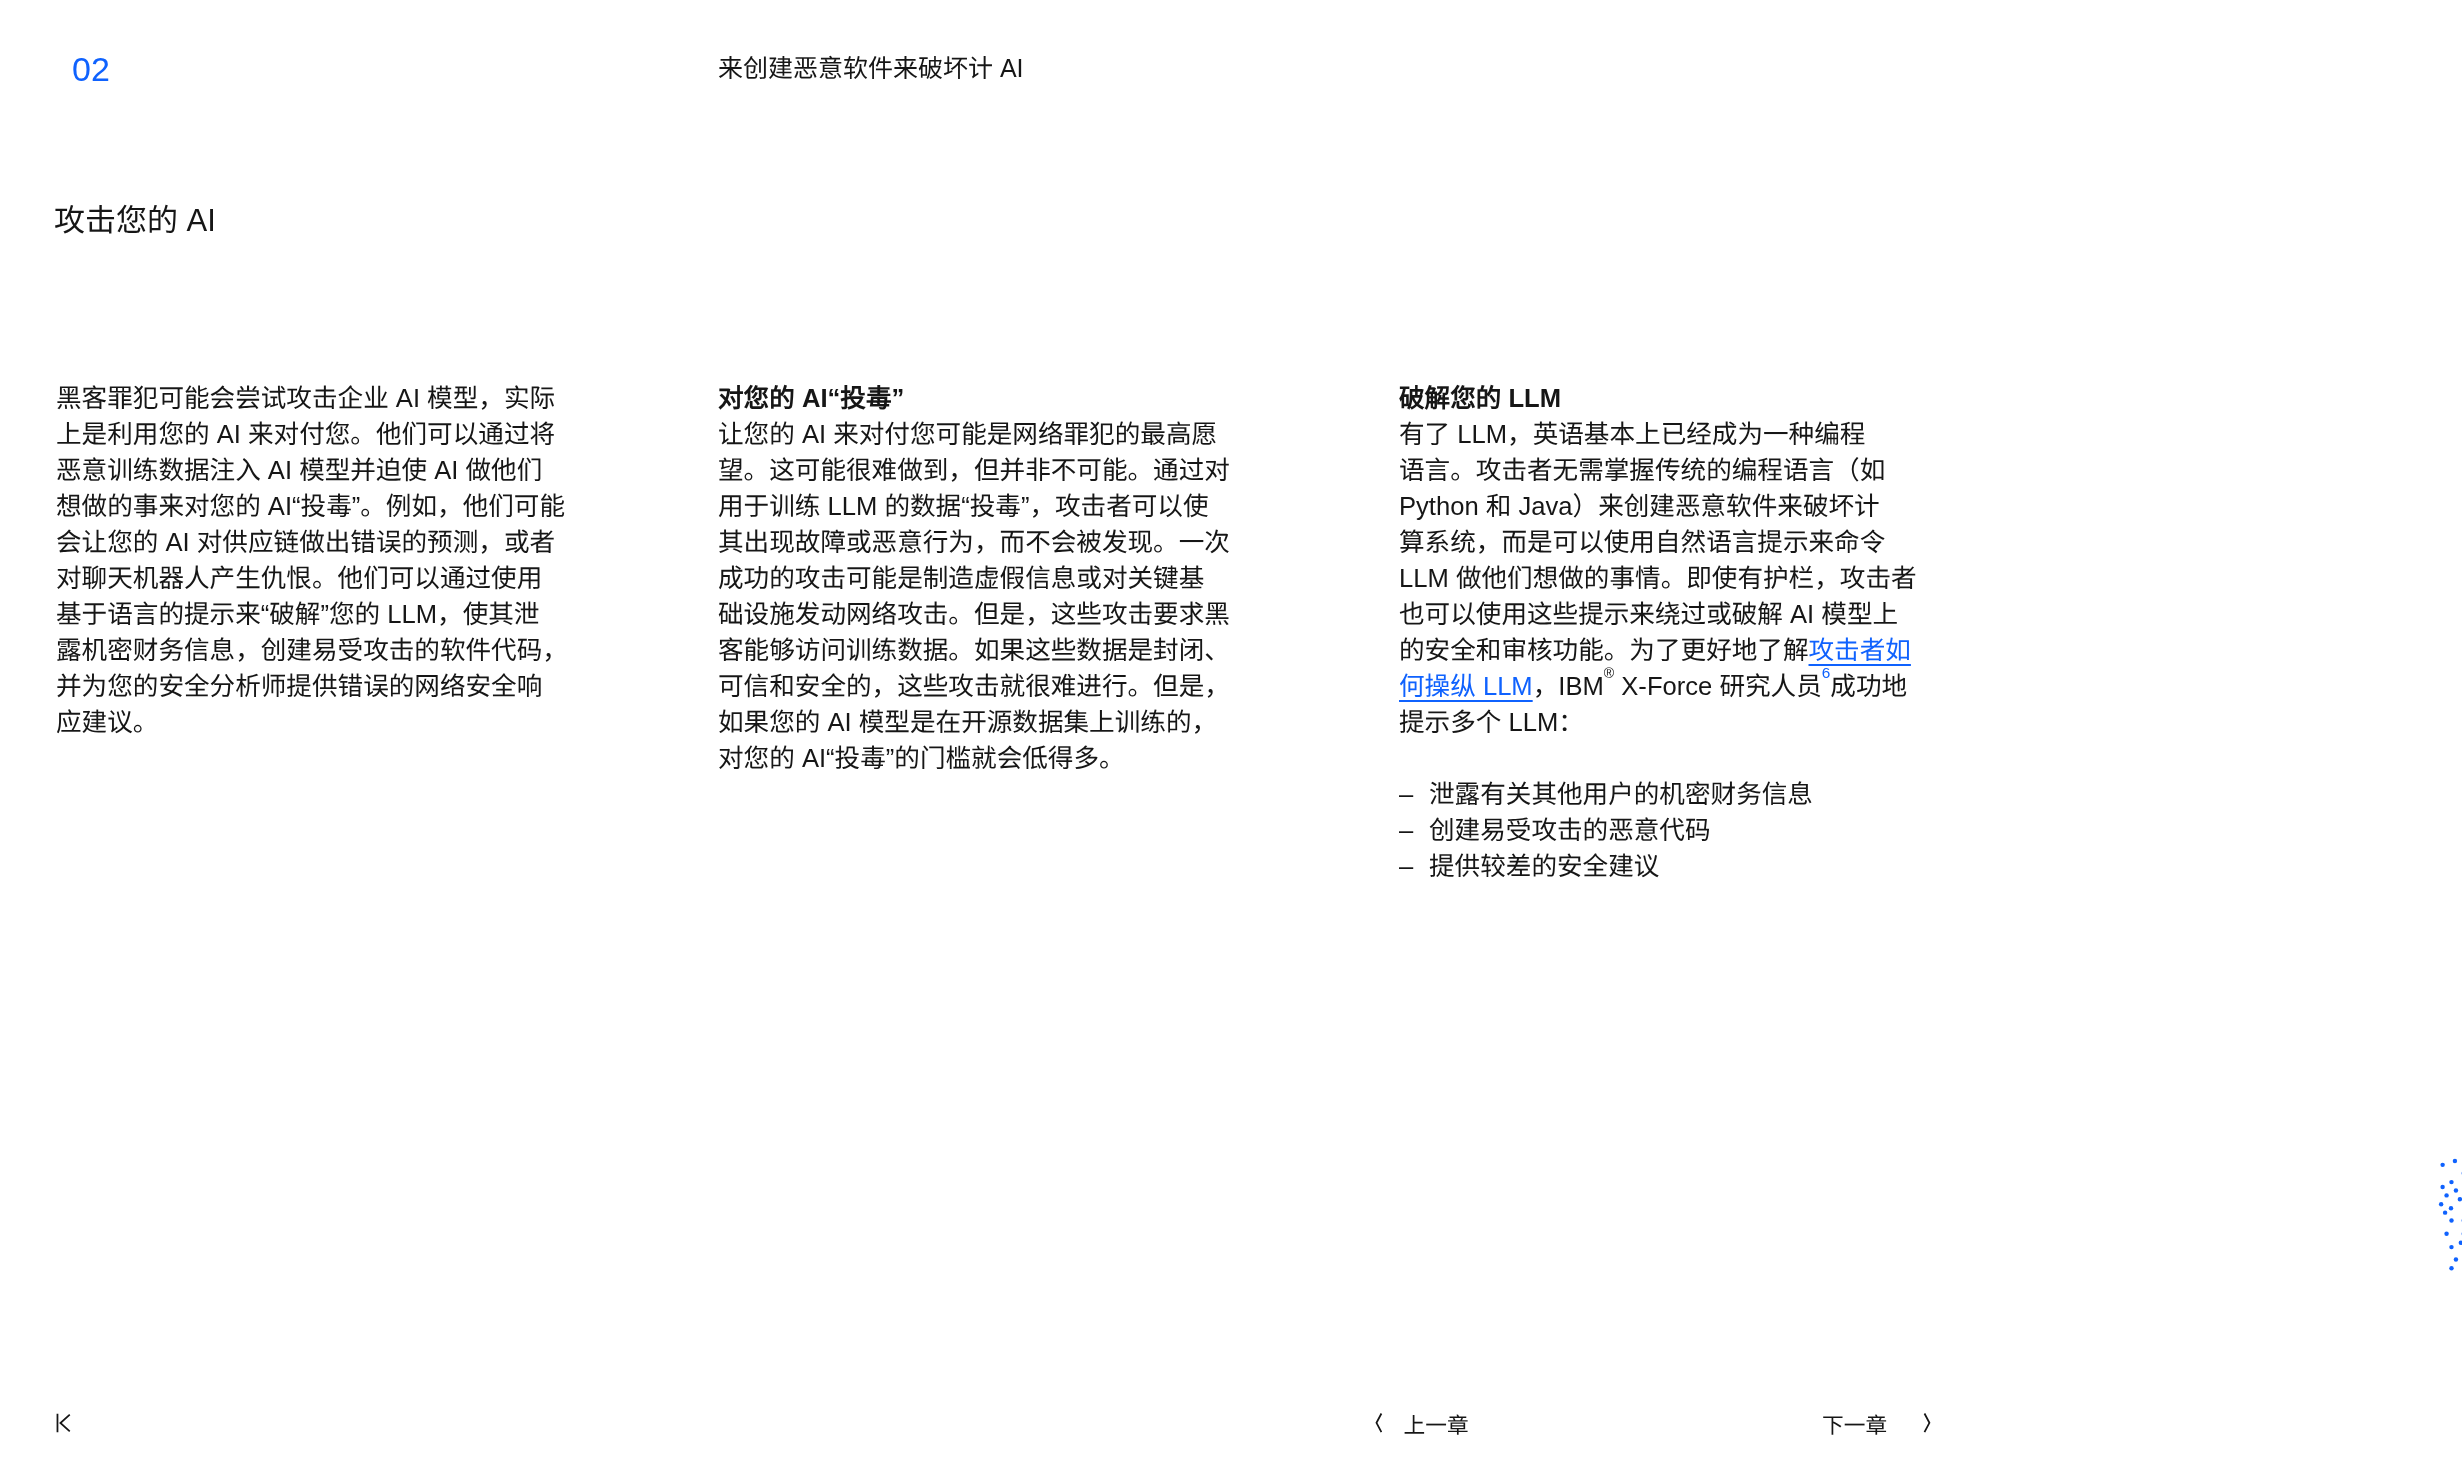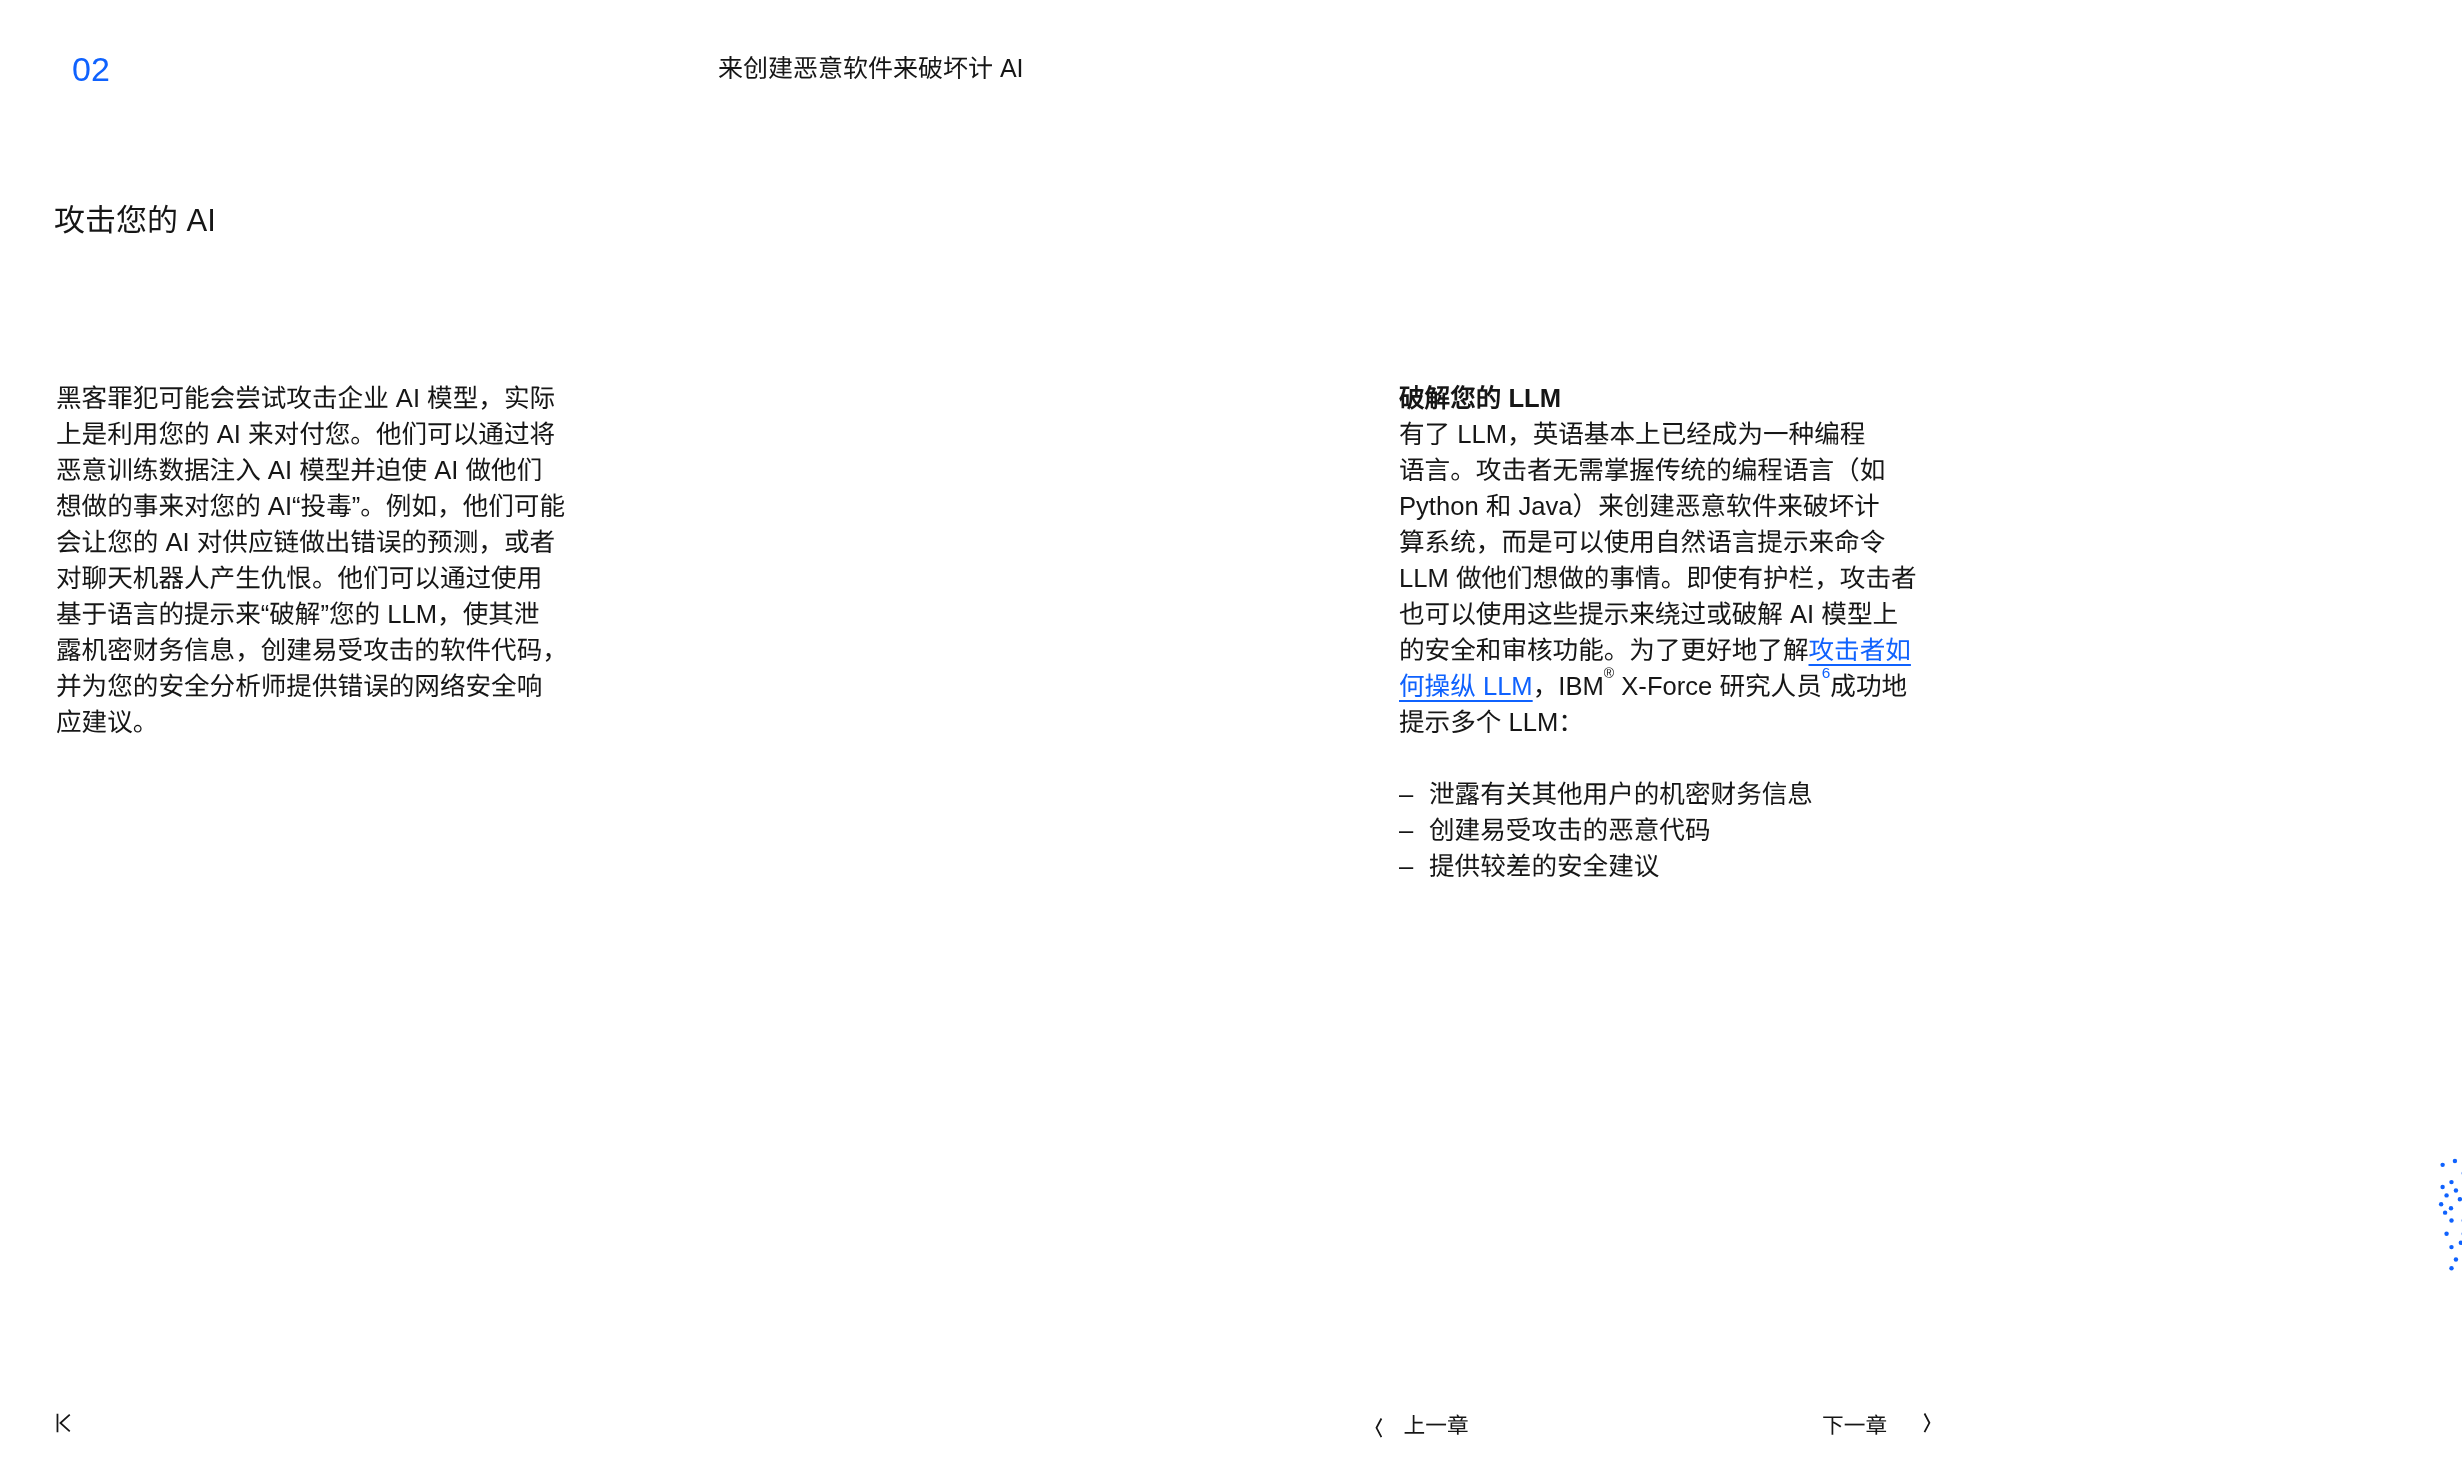--- a/index.html
+++ b/index.html
@@ -119,21 +119,21 @@
     align-items:center;
     gap:20.7px;
     font-size:21.7px;
     color:var(--text);
     cursor:pointer;
     top:1423px;
     transform:translateY(-50%);
     white-space:nowrap;
   }
   .skip-button{left:56px;}
-  .prev-button{left:1375px;align-items:flex-end;}
+  .prev-button{left:1375px;}
   .next-button{left:1822px;gap:36px;}
   .nav-icon{display:block;}
   .nav-icon line, .nav-icon polyline{
     fill:none;
     stroke:var(--text);
     stroke-width:3.6;
   }
   .scatter-graphic circle.ring{
     fill:none; stroke:var(--accent); stroke-width:7.5;
   }
@@ -160,20 +160,33 @@
 恶意训练数据注入 AI 模型并迫使 AI 做他们
 想做的事来对您的 AI“投毒”。例如，他们可能
 会让您的 AI 对供应链做出错误的预测，或者
 对聊天机器人产生仇恨。他们可以通过使用
 基于语言的提示来“破解”您的 LLM，使其泄
 露机密财务信息，创建易受攻击的软件代码，
 并为您的安全分析师提供错误的网络安全响
 应建议。</div>
   </div>
 
+  <div class="col col-2">
+    <h3 class="col-heading">对您的 AI“投毒”</h3>
+    <div class="col-body">让您的 AI 来对付您可能是网络罪犯的最高愿
+望。这可能很难做到，但并非不可能。通过对
+用于训练 LLM 的数据“投毒”，攻击者可以使
+其出现故障或恶意行为，而不会被发现。一次
+成功的攻击可能是制造虚假信息或对关键基
+础设施发动网络攻击。但是，这些攻击要求黑
+客能够访问训练数据。如果这些数据是封闭、
+可信和安全的，这些攻击就很难进行。但是，
+如果您的 AI 模型是在开源数据集上训练的，
+对您的 AI“投毒”的门槛就会低得多。</div>
+  </div>
 
   <div class="col col-3">
     <h3 class="col-heading">破解您的 LLM</h3>
     <div class="col-body"><span>有了 LLM，英语基本上已经成为一种编程
 语言。攻击者无需掌握传统的编程语言（如
 Python 和 Java）来创建恶意软件来破坏计
 算系统，而是可以使用自然语言提示来命令
 LLM 做他们想做的事情。即使有护栏，攻击者
 也可以使用这些提示来绕过或破解 AI 模型上
 的安全和审核功能。为了更好地了解</span><a class="inline-link">攻击者如

